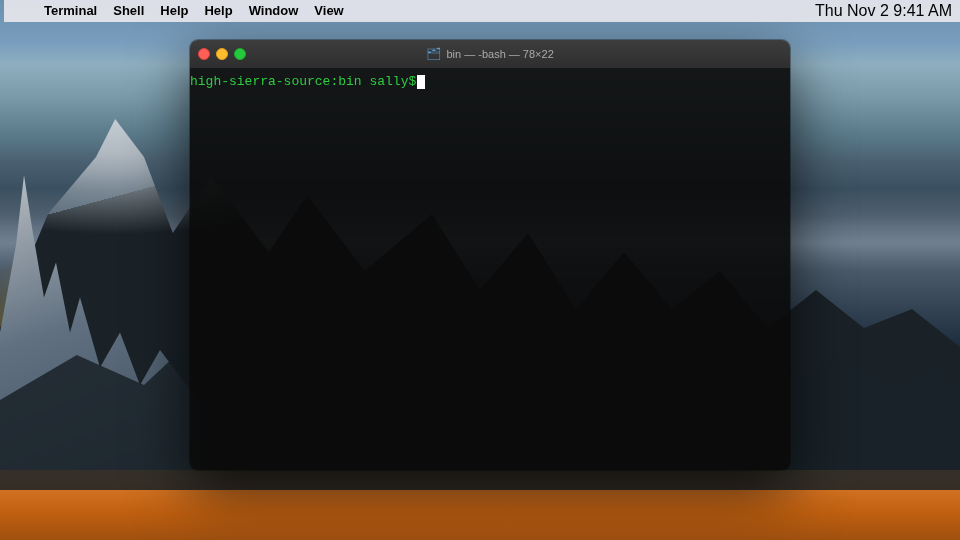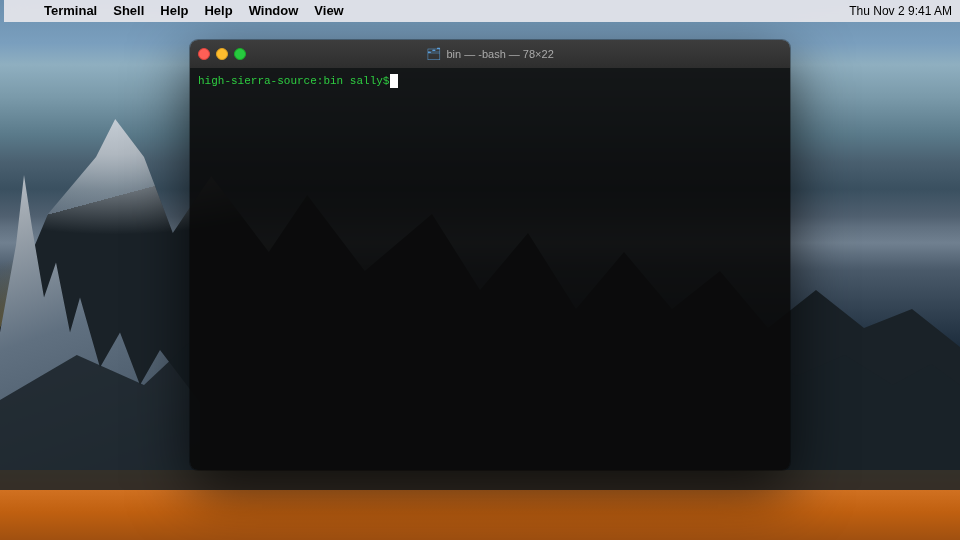--- a/index.html
+++ b/index.html
@@ -204,21 +204,21 @@
 
     .menubar-item.bold {
       font-weight: 600;
     }
 
     .menubar-right {
       margin-left: auto;
       display: flex;
       align-items: center;
       gap: 8px;
-      font-size: 12px;
+      font-size: 16px;
     }
 
     
     .terminal-window {
       position: absolute;
       top: 40px;
       left: 190px;
       width: 600px;
       height: 430px;
       border-radius: 8px;
@@ -269,23 +269,23 @@
     .folder-icon {
       color: #5b9fdb;
       font-size: 12px;
     }
 
     
     .terminal-body {
       background: rgba(10, 10, 10, 0.92);
       width: 100%;
       height: calc(100% - 28px);
-      padding: 6px 8px;
+      padding: 6px 0;
       font-family: "Menlo", "Monaco", "Courier New", monospace;
-      font-size: 11px;
+      font-size: 13px;
       color: #fff;
       cursor: text;
     }
 
     .terminal-prompt {
       display: flex;
       align-items: center;
     }
 
     .prompt-text {

